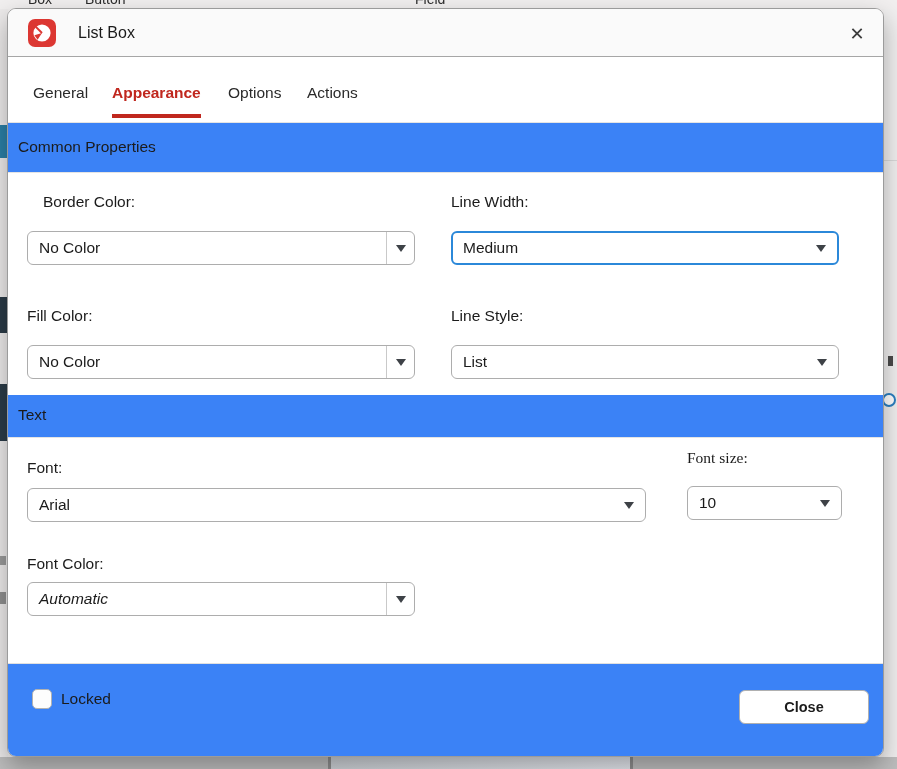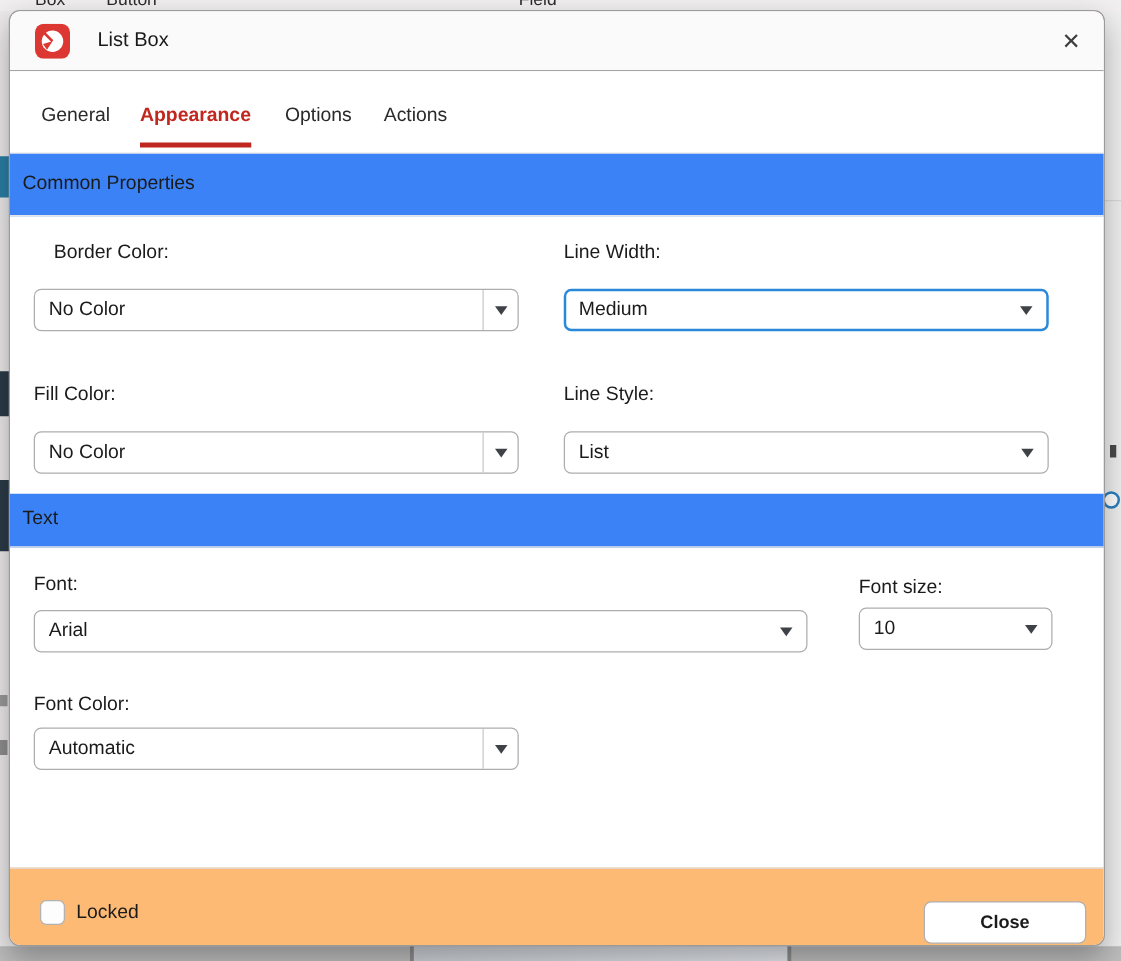--- a/index.html
+++ b/index.html
@@ -102,29 +102,29 @@
   
   .lbl-border-color { left: 19px;  top: 184px; margin-left: 16px; }
   .lbl-line-width   { left: 443px; top: 184px; }
   .cmb-border-color { left: 19px;  top: 222px; width: 388px; }
   .cmb-line-width   { left: 443px; top: 222px; width: 388px; }
   .lbl-fill-color   { left: 19px;  top: 298px; }
   .lbl-line-style   { left: 443px; top: 298px; }
   .cmb-fill-color   { left: 19px;  top: 336px; width: 388px; }
   .cmb-line-style   { left: 443px; top: 336px; width: 388px; }
   .lbl-font         { left: 19px;  top: 450px; }
-  .lbl-font-size    { left: 679px; top: 452px; }
+  .lbl-font-size    { left: 679px; top: 440px; font-family: Liberation Serif, serif; }
   .cmb-font         { left: 19px;  top: 479px; width: 619px; }
   .cmb-font-size    { left: 679px; top: 477px; width: 155px; }
   .lbl-font-color   { left: 19px;  top: 546px; }
-  .cmb-font-color   { left: 19px;  top: 573px; width: 388px; }
+  .cmb-font-color   { left: 19px;  top: 573px; width: 388px; font-style: italic; }
 
   .footer {
-    position: absolute; left: 0; bottom: 0; width: 100%; height: 62px;
-    background: #fdba74; border-top: 1px solid #e0e0e0;
+    position: absolute; left: 0; bottom: 0; width: 100%; height: 93px;
+    background: #3b82f6; border-top: 1px solid #e0e0e0;
   }
   .checkbox {
     position: absolute; left: 24px; top: 25px; width: 20px; height: 20px;
     background: #fdfdfd; border: 1px solid #b2b2b2; border-radius: 5px; cursor: pointer;
   }
   .checkbox-label { position: absolute; left: 53px; top: 25px; font-size: 15.5px; line-height: 20px; color: #1b1b1b; }
   .close-action-btn {
     position: absolute; right: 14px; top: 26px; width: 130px; height: 34px;
     background: #fff; border: 1px solid #b0b0b0; border-radius: 6px;
     font-family: "Liberation Sans", sans-serif;

